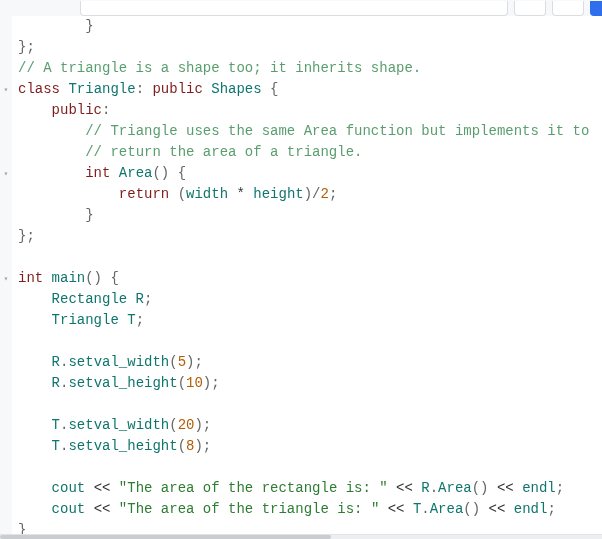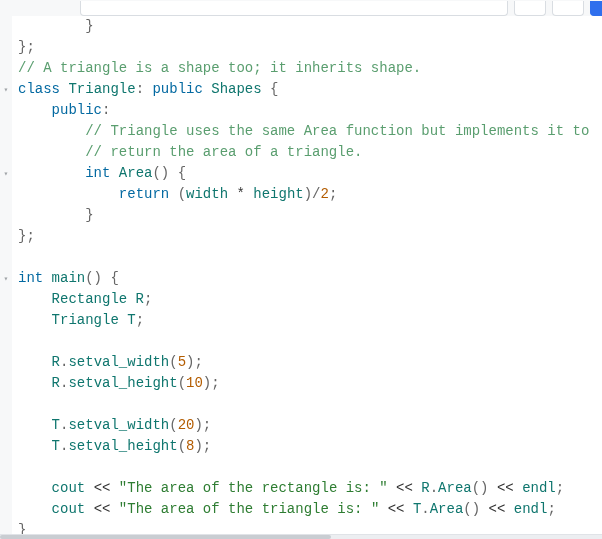--- a/index.html
+++ b/index.html
@@ -80,21 +80,21 @@
     top: 0;
     left: 12px;
     right: 0;
     bottom: 0;
     white-space: pre;
   }
   .line {
     height: 21px;
     padding-left: 6px;
   }
-  .kw   { color: #0369a1; }
+  .kw   { color: #7f1d1d; }
   .id   { color: #0f766e; }
   .cmnt { color: #5a9e6f; font-style: normal; }
   .op   { color: #333; }
   .num  { color: #b35c00; }
   .str  { color: #2e7d32; }
   .punct{ color: #666; } 
   .bottom-bar {
     position: absolute;
     left: 0; right: 0; bottom: 0; height: 4px;
     background: #eceef1;

